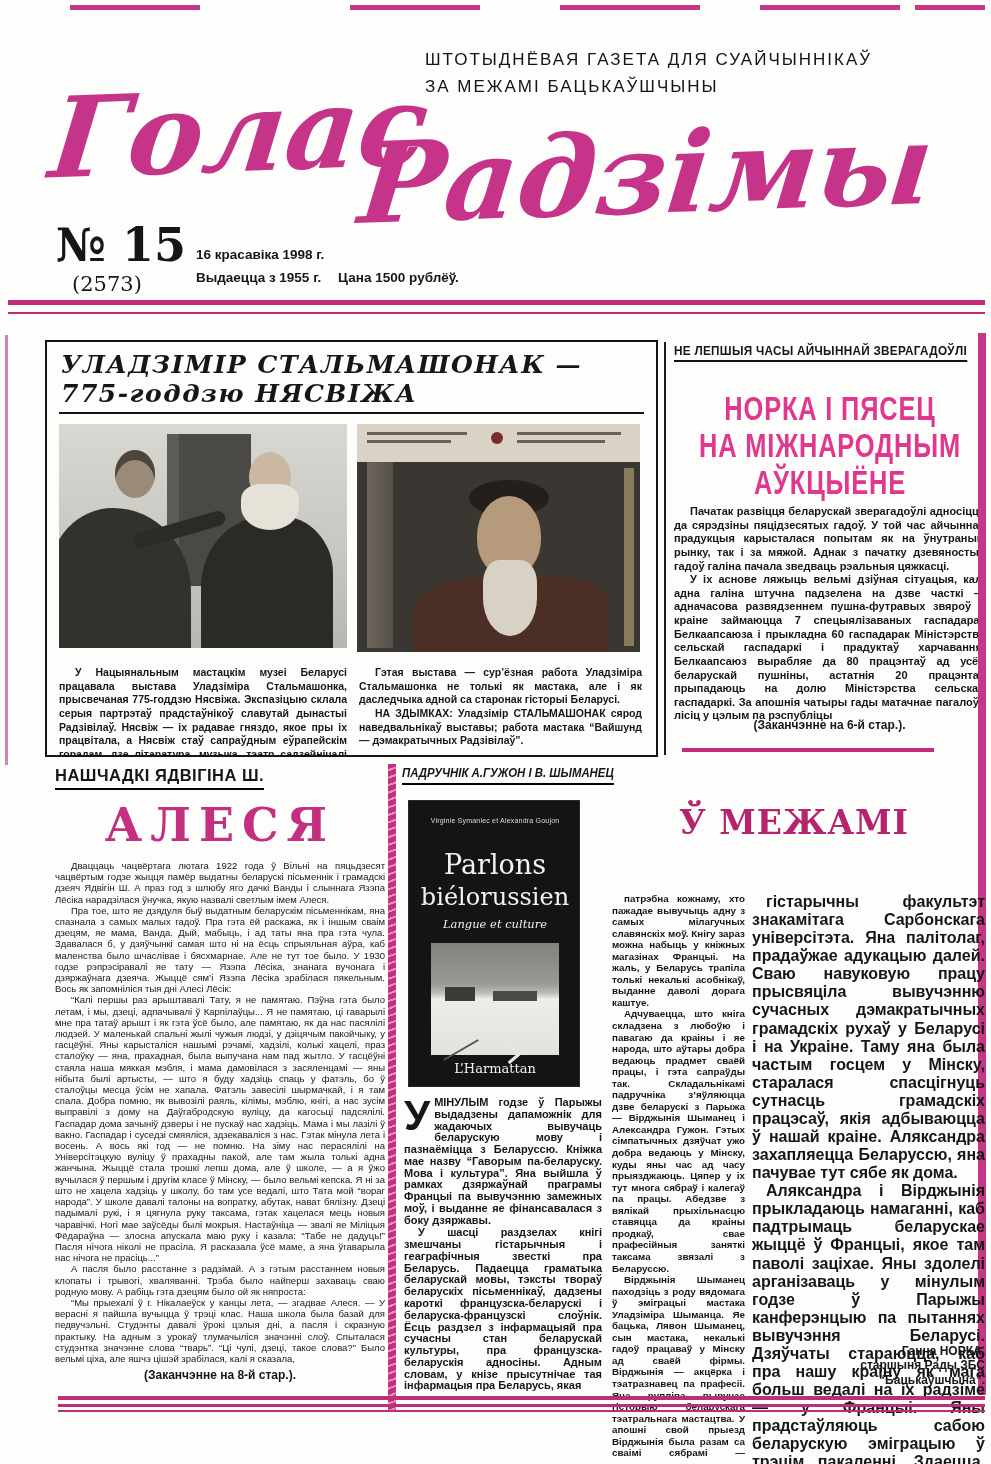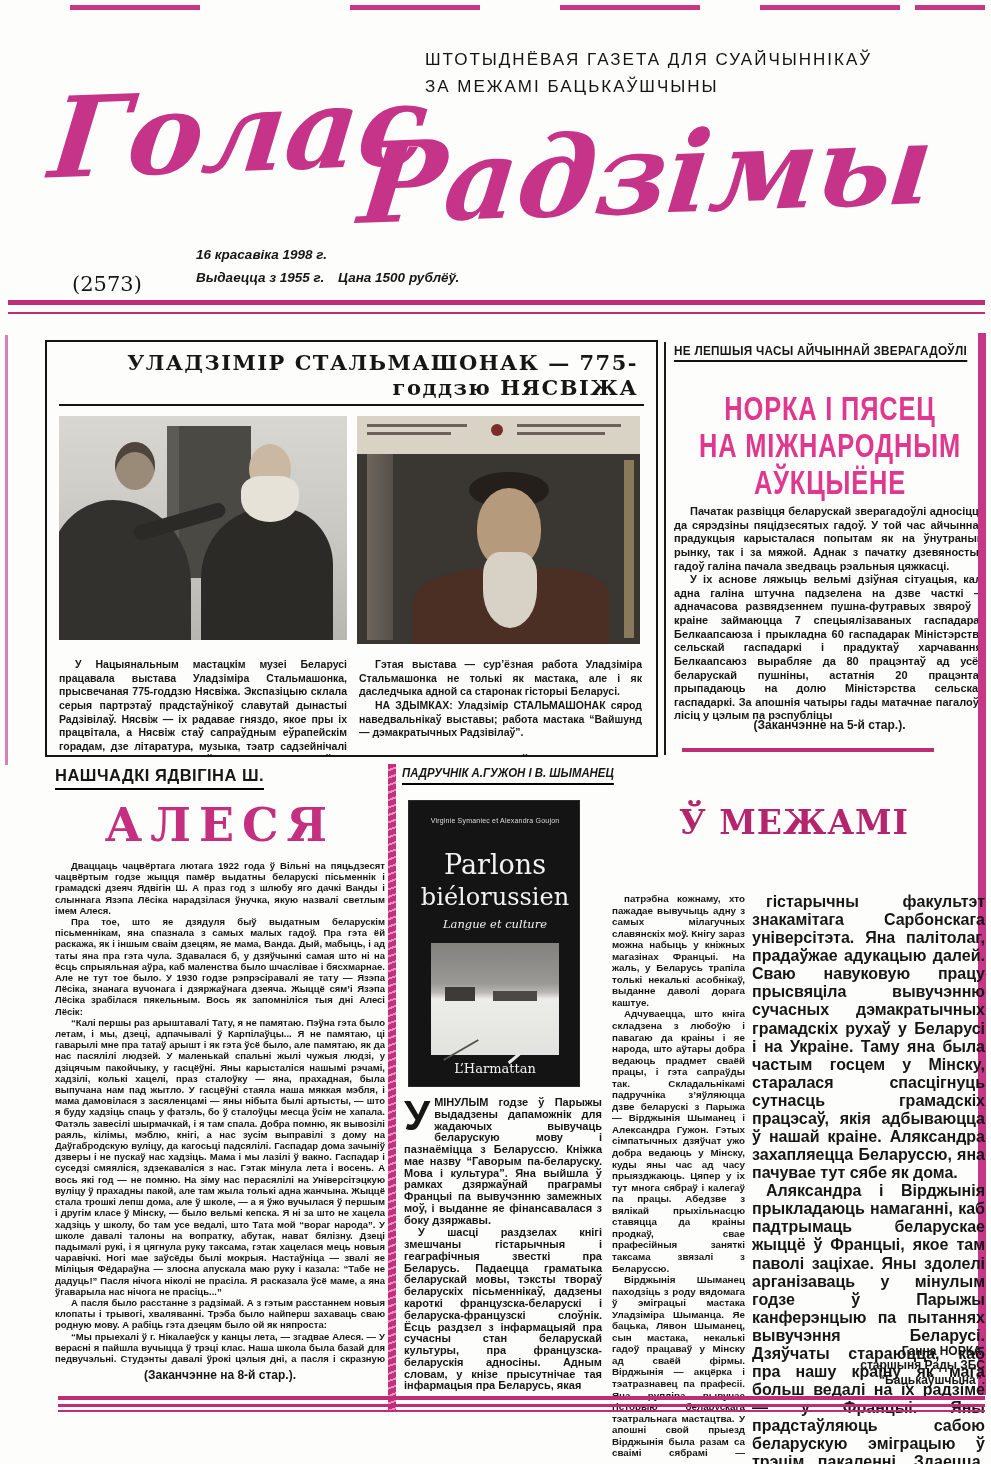--- a/index.html
+++ b/index.html
@@ -11,29 +11,29 @@
   .top-dash { position:absolute; top:5px; height:5px; background:#c73788; }
   .tagline { position:absolute; left:425px; top:46px; width:560px; 
              font-size:17px; letter-spacing:2px; line-height:1.6; color:#141414; }
   .logo-word { position:absolute; font-family:"DejaVu Serif", serif; font-style:italic; font-weight:bold;
                color:#c6348a; transform:skewX(-8deg) rotate(-2deg); white-space:nowrap; }
   .logo-1 { left:52px; top:66px; font-size:112px; }
   .logo-2 { left:362px; top:108px; font-size:112px; }
   .issue-no { position:absolute; left:56px; top:218px; font-family:"DejaVu Serif", serif;
               font-weight:bold; font-size:46px; }
   .issue-serial { position:absolute; left:72px; top:272px; font-family:"DejaVu Serif", serif; font-size:21px; }
-  .mast-small { position:absolute; font-size:13.5px; font-weight:bold;font-style:italic; }
+  .mast-small { position:absolute; font-size:13.5px; font-weight:bold; }
   .rule-m1 { position:absolute; left:8px; top:300px; width:977px; height:5px; background:#bf2d76; }
   .rule-m2 { position:absolute; left:8px; top:312px; width:977px; height:2px; background:#bf2d76; }
 
   
   .stal-box { position:absolute; left:45px; top:340px; width:613px; height:417px;
               border:2px solid #151515; padding:8px 12px 0 12px; overflow:hidden; }
-  .stal-headline { display:inline-block; font-family:"DejaVu Serif", serif; font-weight:bold;
-                   font-size:21px; letter-spacing:1.5px; border-bottom:2px solid #151515; padding:0 6px 4px 2px;text-align:right; }
+  .stal-headline { display:inline-block; font-family:"DejaVu Serif", serif; font-style:italic; font-weight:bold;
+                   font-size:25px; letter-spacing:1.5px; border-bottom:2px solid #151515; padding:0 6px 4px 2px; }
   .photo-row { display:flex; gap:10px; margin-top:10px; }
   .photo { position:relative; overflow:hidden; }
   .ph1 { width:288px; height:224px; background:linear-gradient(180deg,#d8d7d2 0%,#c8c7c2 55%,#b7b6b1 100%); }
   .ph1-door { position:absolute; left:108px; top:10px; width:84px; height:152px; background:#4a4944;
               box-shadow:inset 12px 0 0 #5d5b55; }
   .ph1-man-l { position:absolute; left:-10px; bottom:-12px; width:142px; height:152px; background:#33312d;
                border-radius:45% 55% 0 0; }
   .ph1-head-l { position:absolute; left:56px; top:26px; width:40px; height:48px; background:#9a8b79;
                 border-radius:50%; box-shadow:inset 0 10px 0 #4e463c; }
   .ph1-man-r { position:absolute; right:14px; bottom:-10px; width:132px; height:142px; background:#2c2a27;
@@ -79,21 +79,21 @@
   .norka-cont { position:absolute; left:674px; top:718px; width:311px; }
   .norka-rule { position:absolute; left:682px; top:748px; width:252px; height:4px; background:#bf2d76; }
 
   
   .alesia-kicker { position:absolute; left:55px; top:766px; font-size:16.5px; font-weight:bold;
                    letter-spacing:0.5px; border-bottom:2.5px solid #000; padding-bottom:3px; }
   .alesia-headline { position:absolute; left:55px; top:798px; width:330px; text-align:center;
                      font-family:"DejaVu Serif", serif; font-weight:bold; font-size:46px;
                      color:#c42f80; letter-spacing:8px; }
   .alesia-body { position:absolute; left:55px; top:860px; width:330px; height:505px; overflow:hidden;
-                 font-size:9.5px; font-weight:bold; line-height:1.18; text-align:justify; }
+                 font-size:9.5px; font-weight:normal; line-height:1.18; text-align:justify; }
   .alesia-body p { text-indent:16px; }
   .alesia-cont { position:absolute; left:55px; top:1368px; width:330px; }
 
   
   .mid-bar { position:absolute; left:388px; top:764px; width:8px; height:646px;
              background:repeating-linear-gradient(160deg,#c2307f 0 5px,#e590bc 5px 7px); }
   .right-bar { position:absolute; left:978px; top:333px; width:8px; height:1062px; background:#c73788; }
   .left-bar { position:absolute; left:5px; top:335px; width:3px; height:430px; background:#d581b3; }
 
   
@@ -148,20 +148,21 @@
   <div class="top-dash" style="left:760px;width:140px;"></div>
   <div class="top-dash" style="left:915px;width:70px;"></div>
 
   <div class="tagline">
     <div>ШТОТЫДНЁВАЯ ГАЗЕТА ДЛЯ СУАЙЧЫННІКАЎ</div>
     <div>ЗА МЕЖАМІ БАЦЬКАЎШЧЫНЫ</div>
   </div>
   <div class="logo-word logo-1">Голас</div>
   <div class="logo-word logo-2">Радзімы</div>
 
+  <div class="issue-no">№ 15</div>
   <div class="issue-serial">(2573)</div>
   <div class="mast-small" style="left:196px; top:247px;">16 красавіка 1998 г.</div>
   <div class="mast-small" style="left:196px; top:270px;">Выдаецца з 1955 г.</div>
   <div class="mast-small" style="left:338px; top:270px;">Цана 1500 рублёў.</div>
 
   <div class="rule-m1"></div>
   <div class="rule-m2"></div>
 
   <div class="stal-box">
     <div class="stal-headline">УЛАДЗІМІР СТАЛЬМАШОНАК — 775-годдзю НЯСВІЖА</div>
@@ -206,21 +207,21 @@
   <div class="norka-kicker">НЕ ЛЕПШЫЯ ЧАСЫ АЙЧЫННАЙ ЗВЕРАГАДОЎЛІ</div>
   <div class="norka-headline">
     <div>НОРКА І ПЯСЕЦ</div>
     <div>НА МІЖНАРОДНЫМ</div>
     <div>АЎКЦЫЁНЕ</div>
   </div>
   <div class="norka-body">
     <p>Пачатак развіцця беларускай зверагадоўлі адносіцца да сярэдзіны пяцідзесятых гадоў. У той час айчынная прадукцыя карысталася попытам як на ўнутраным рынку, так і за мяжой. Аднак з пачатку дзевяностых гадоў галіна пачала зведваць рэальныя цяжкасці.</p>
     <p>У іх аснове ляжыць вельмі дзіўная сітуацыя, калі адна галіна штучна падзелена на дзве часткі — адначасова развядзеннем пушна-футравых звяроў у краіне займаюцца 7 спецыялізаваных гаспадарак Белкаапсаюза і прыкладна 60 гаспадарак Міністэрства сельскай гаспадаркі і прадуктаў харчавання. Белкаапсаюз вырабляе да 80 працэнтаў ад усёй беларускай пушніны, астатнія 20 працэнтаў прыпадаюць на долю Міністэрства сельскай гаспадаркі. За апошнія чатыры гады матачнае пагалоўе лісіц у цэлым па рэспубліцы</p>
   </div>
-  <div class="cont-line norka-cont">(Заканчэнне на 5-й стар.).</div>
+  <div class="cont-line norka-cont">(Заканчэнне на 6-й стар.).</div>
   <div class="norka-rule"></div>
 
   <div class="alesia-kicker">НАШЧАДКІ ЯДВІГІНА Ш.</div>
   <div class="alesia-headline">АЛЕСЯ</div>
   <div class="alesia-body">
     <p>Дваццаць чацвёртага лютага 1922 года ў Вільні на пяцьдзесят чацвёртым годзе жыцця памёр выдатны беларускі пісьменнік і грамадскі дзеяч Ядвігін Ш. А праз год з шлюбу яго дачкі Ванды і слыннага Язэпа Лёсіка нарадзілася ўнучка, якую назвалі светлым імем Алеся.</p>
     <p>Пра тое, што яе дзядуля быў выдатным беларускім пісьменнікам, яна спазнала з самых малых гадоў. Пра гэта ёй раскажа, як і іншым сваім дзецям, яе мама, Ванда. Дый, мабыць, і ад таты яна пра гэта чула. Здавалася б, у дзяўчынкі самая што ні на ёсць спрыяльная аўра, каб маленства было шчаслівае і бясхмарнае. Але не тут тое было. У 1930 годзе рэпрэсіравалі яе тату — Язэпа Лёсіка, знанага вучонага і дзяржаўнага дзеяча. Жыццё сям’і Язэпа Лёсіка зрабілася пякельным. Вось як запомніліся тыя дні Алесі Лёсік:</p>
     <p>“Калі першы раз арыштавалі Тату, я не памятаю. Пэўна гэта было летам, і мы, дзеці, адпачывалі ў Карпілаўцы... Я не памятаю, ці гаварылі мне пра татаў арышт і як гэта ўсё было, але памятаю, як да нас пасялілі людзей. У маленькай спальні жылі чужыя людзі, у дзіцячым пакойчыку, у гасцёўні. Яны карысталіся нашымі рэчамі, хадзілі, колькі хацелі, праз сталоўку — яна, прахадная, была выпучана нам пад жытло. У гасцёўні стаяла наша мяккая мэбля, і мама дамовілася з засяленцамі — яны нібыта былі артысты, — што я буду хадзіць спаць у фатэль, бо ў сталоўцы месца ўсім не хапала. Фатэль завесілі шырмачкай, і я там спала. Добра помню, як вывозілі раяль, кілімы, мэблю, кнігі, а нас зусім выправілі з дому на Даўгабродскую вуліцу, да кагосьці падсялілі. Гаспадар дома зачыніў дзверы і не пускаў нас хадзіць. Мама і мы лазілі ў вакно. Гаспадар і суседзі смяяліся, здзекаваліся з нас. Гэтак мінула лета і восень. А вось які год — не помню. На зіму нас перасялілі на Універсітэцкую вуліцу ў прахадны пакой, але там жыла толькі адна жанчына. Жыццё стала трошкі лепш дома, але ў школе, — а я ўжо вучылася ў першым і другім класе ў Мінску, — было вельмі кепска. Я ні за што не хацела хадзіць у школу, бо там усе ведалі, што Тата мой “вораг народа”. У школе давалі талоны на вопратку, абутак, нават бялізну. Дзеці падымалі рукі, і я цягнула руку таксама, гэтак хацелася мець новыя чаравічкі. Ногі мае заўсёды былі мокрыя. Настаўніца — звалі яе Міліцыя Фёдараўна — злосна апускала маю руку і казала: “Табе не дадуць!” Пасля нічога ніколі не прасіла. Я расказала ўсё маме, а яна ўгаварыла нас нічога не прасіць...”</p>
     <p>А пасля было расстанне з радзімай. А з гэтым расстаннем новыя клопаты і трывогі, хваляванні. Трэба было найперш захаваць сваю родную мову. А рабіць гэта дзецям было ой як няпроста:</p>
     <p>“Мы прыехалі ў г. Нікалаеўск у канцы лета, — згадвае Алеся. — У верасні я пайшла вучыцца ў трэці клас. Наша школа была базай для педвучэльні. Студэнты давалі ўрокі цэлыя дні, а пасля і скразную практыку. На адным з урокаў тлумачыліся значэнні слоў. Спыталася студэнтка значэнне слова “тварь”. “Ці чулі, дзеці, такое слова?” Было вельмі ціха, але яшчэ цішэй зрабілася, калі я сказала,</p>

